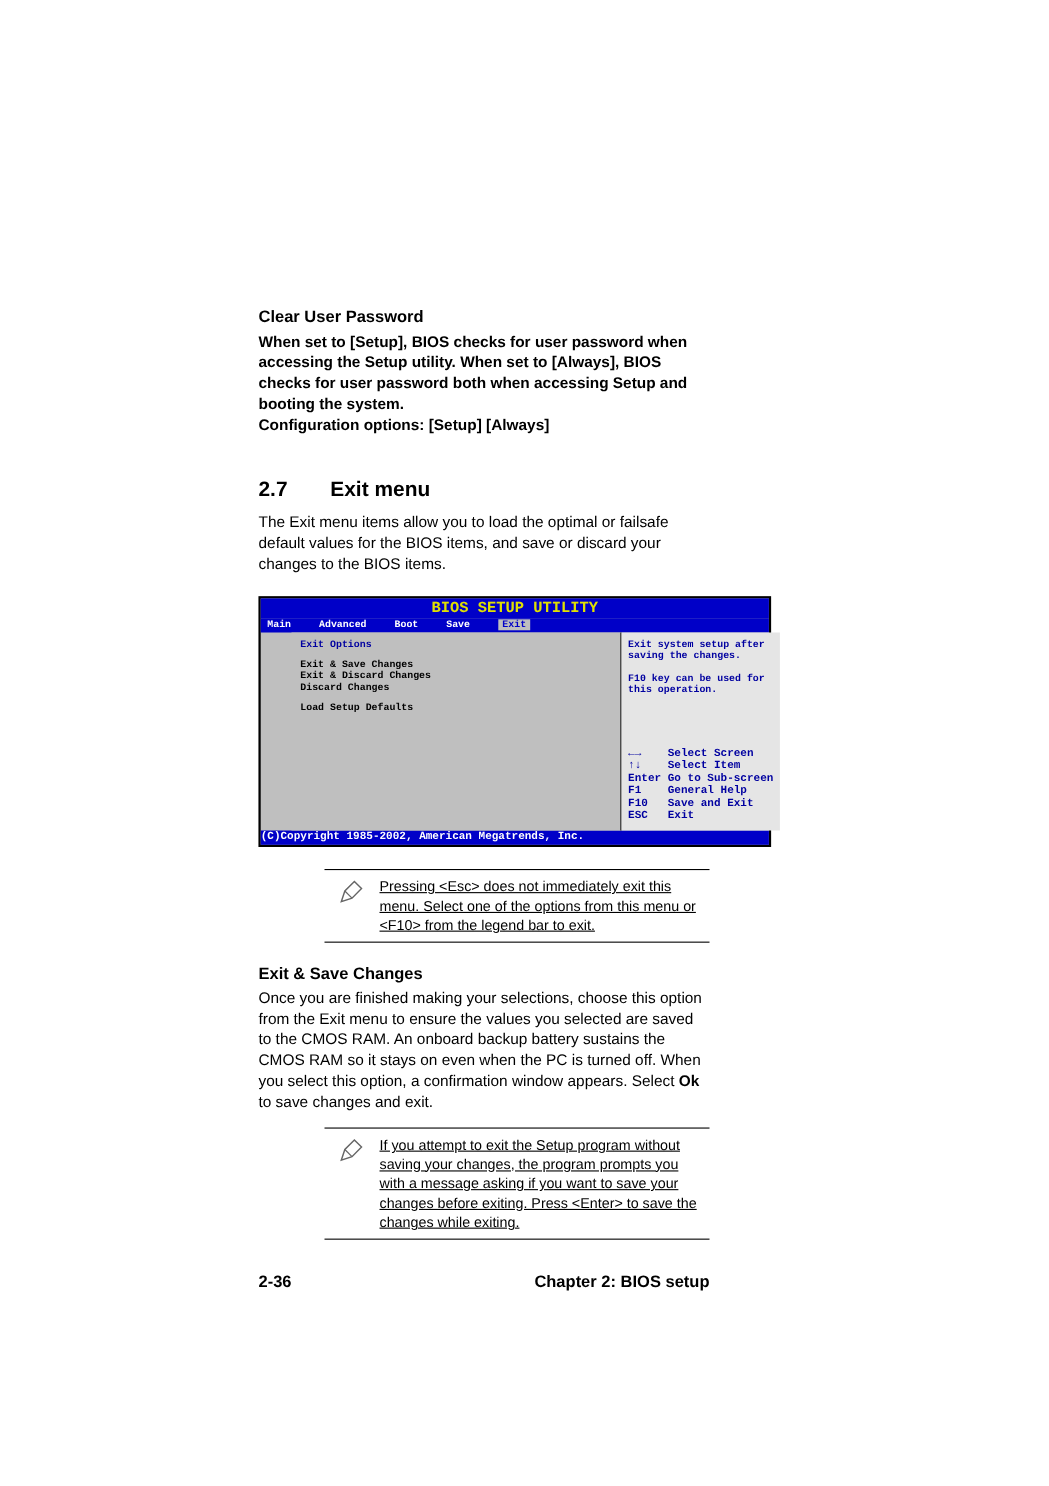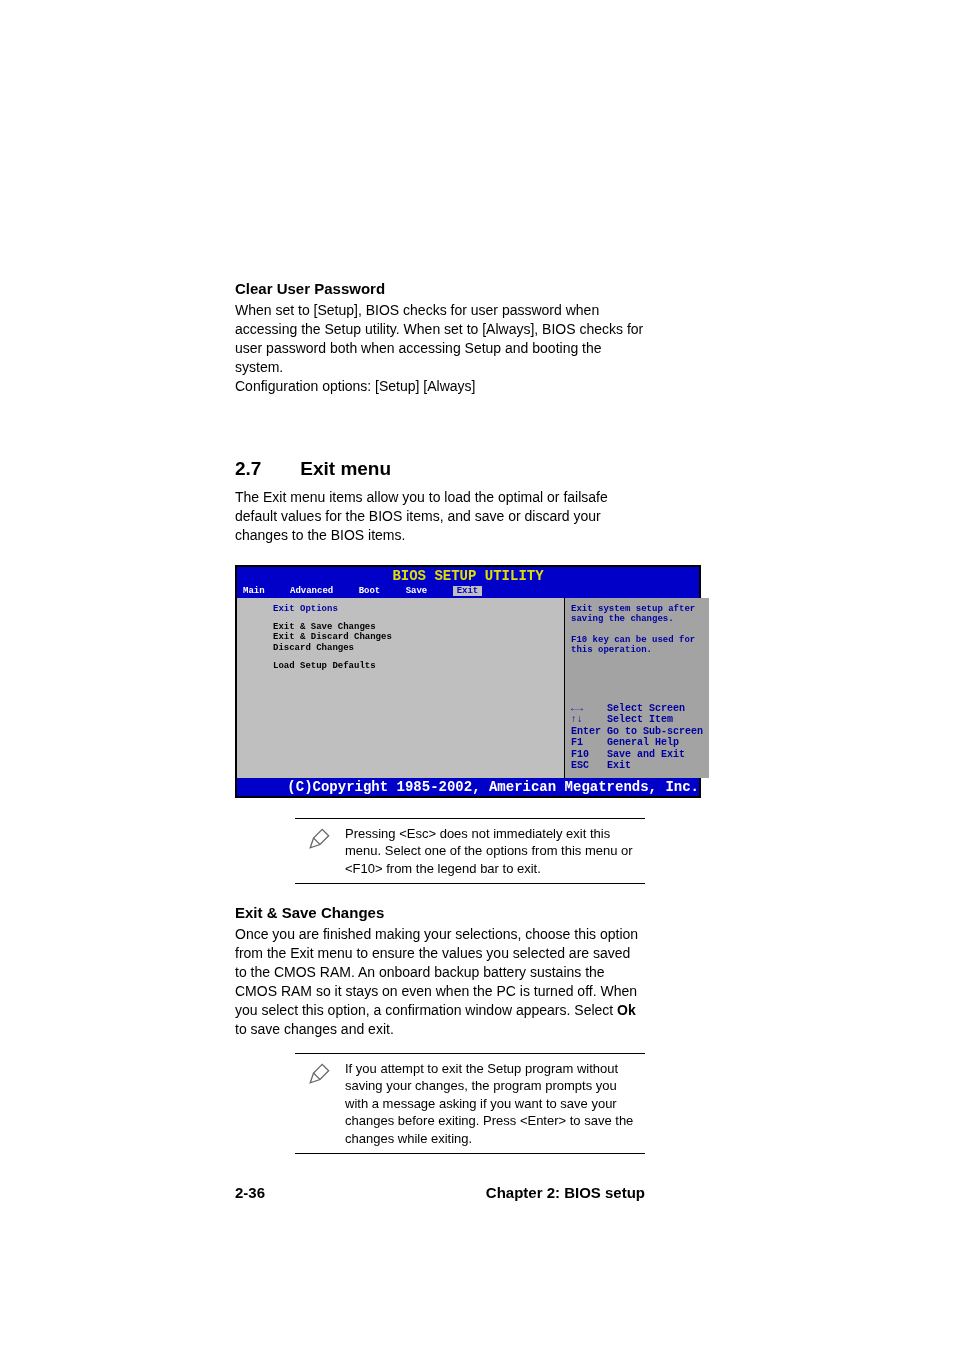--- a/index.html
+++ b/index.html
@@ -29,21 +29,20 @@
     color: #000;
   }
   .chapter-heading {
     font-weight: bold;
     font-size: 19px;
     margin: 40px 0 8px 0;
   }
   .chapter-num {
     display: inline-block;
     width: 60px;
-    margin-top: 23px;
   }
   
   .bios-box {
     width: 462px;
     margin: 20px 0 20px 0;
     border: 2px solid #000;
     font-family: "Courier New", monospace;
     font-size: 9px;
     line-height: 1.15;
     background: #bfbfbf;
@@ -90,53 +89,54 @@
     color: #0000a0;
     margin-bottom: 8px;
   }
   .bios-left .opt-item {
     color: #000;
     font-weight: bold;
   }
   .bios-right {
     flex: 1;
     padding: 6px 6px;
-    background: #a3a3a3;
+    background: #e5e5e5;
     color: #0000a0;
     font-weight: bold;
     display: flex;
     flex-direction: column;
     justify-content: space-between;
     align-items: center;
   }
   .bios-help-top {
     margin-bottom: 10px;
   }
   .bios-keys {
     font-size: 10px;
   }
   .bios-keys div {
     white-space: pre;
   }
   .bios-footer {
     background: #0000c8;
     color: #fff;
-    text-align: right;
+    text-align: left;
     font-weight: bold;
     padding: 1px 0;
-    font-size: 14px;
+    font-size: 10px;
   }
   
   .note-block {
     display: flex;
     align-items: flex-start;
     border-top: 1px solid #000;
     border-bottom: 1px solid #000;
     margin: 10px 0 20px 60px;
     padding: 6px 0;
+    text-decoration: underline;
   }
   .note-icon {
     width: 50px;
     flex-shrink: 0;
     text-align: center;
   }
   .note-icon svg {
     width: 26px;
     height: 26px;
   }
@@ -163,21 +163,21 @@
     float: right;
   }
 </style>
 </head>
 <body>
 
 <div class="page">
 
   <div class="section-heading">Clear User Password</div>
 
-  <div class="body-text" style="white-space:pre-line;">When set to [Setup], BIOS checks for user password when accessing the Setup utility. When set to [Always], BIOS checks for user password both when accessing Setup and booting the system.
+  <div class="body-text" style="white-space:pre-line;font-weight:bold;">When set to [Setup], BIOS checks for user password when accessing the Setup utility. When set to [Always], BIOS checks for user password both when accessing Setup and booting the system.
 Configuration options: [Setup] [Always]</div>
 
   <div class="chapter-heading">
     <span class="chapter-num">2.7</span>
     <span>Exit menu</span>
   </div>
   <div class="body-text">The Exit menu items allow you to load the optimal or failsafe default values for the BIOS items, and save or discard your changes to the BIOS items.</div>
 
   <div class="bios-box">
     <div class="bios-title">BIOS SETUP UTILITY</div>

